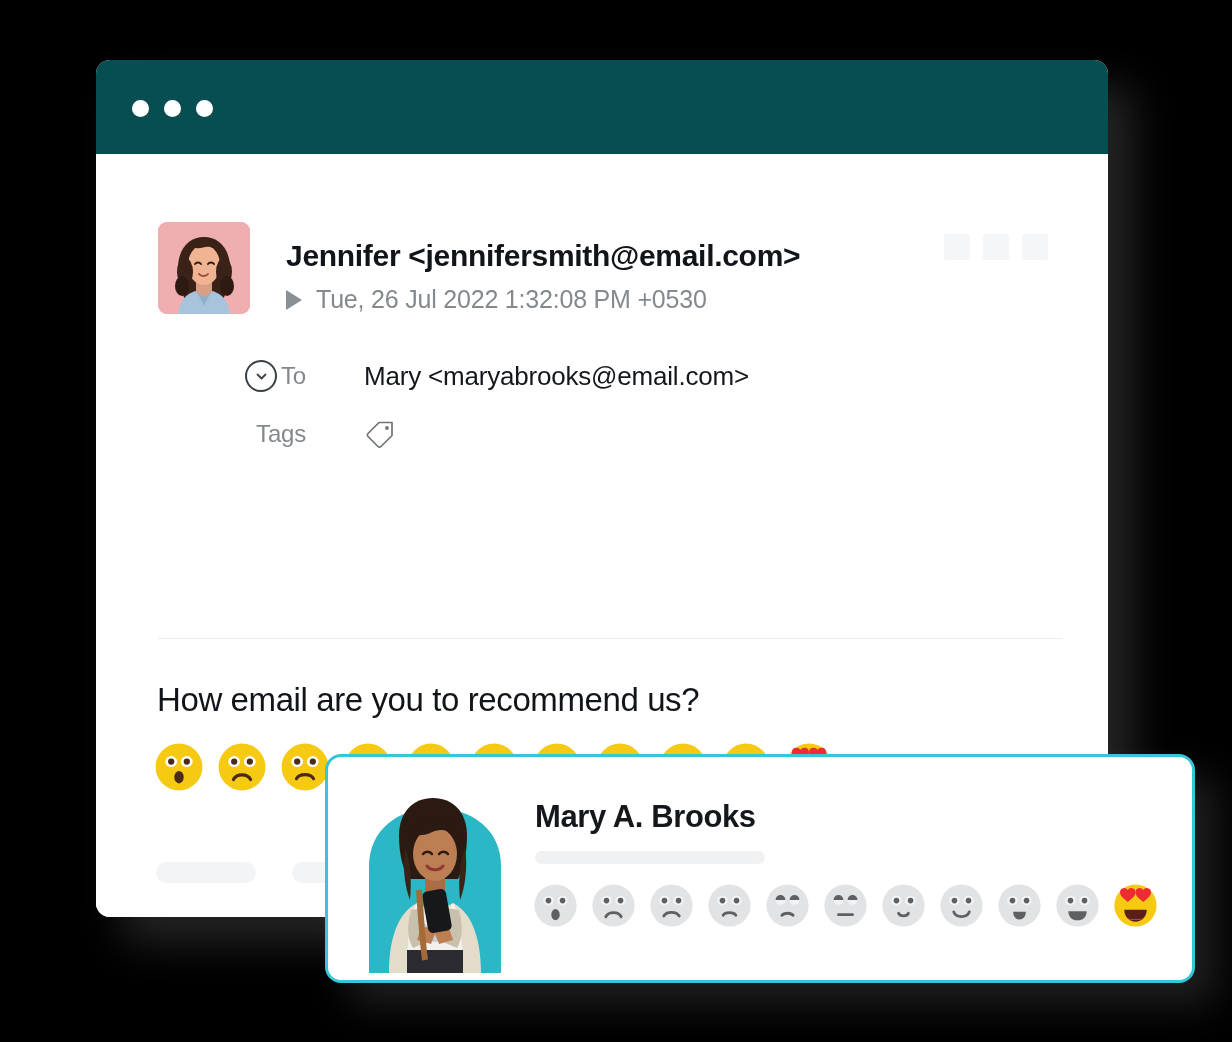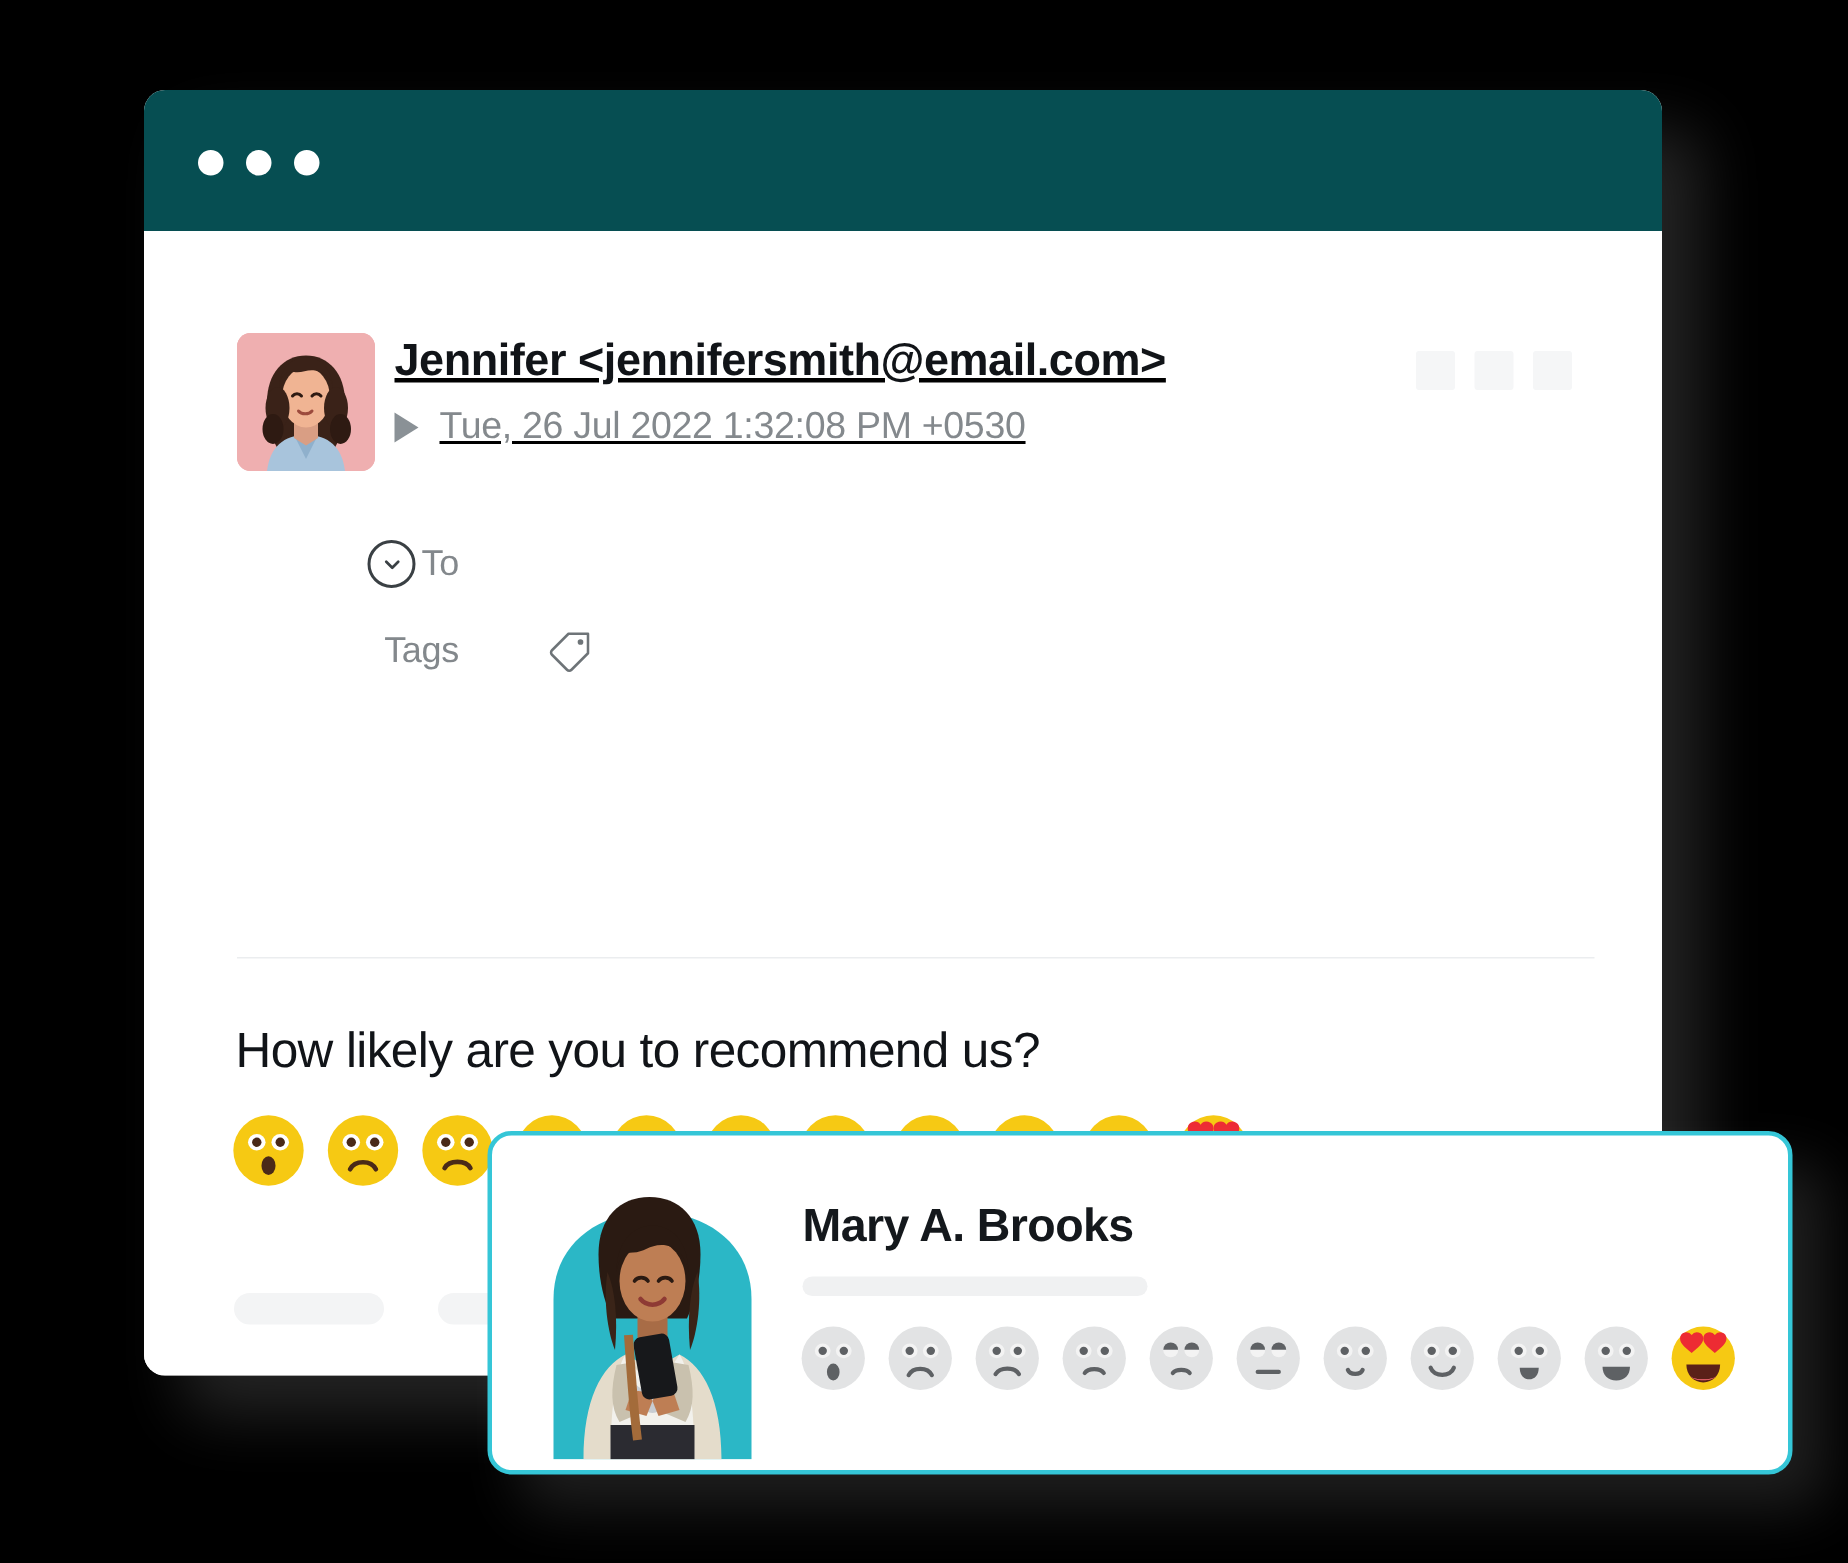--- a/index.html
+++ b/index.html
@@ -60,23 +60,22 @@
   
   .email-head {
     position: absolute;
     left: 62px;
     top: 68px;
     width: 890px;
   }
 
   .sender-row {
     display: flex;
-    align-items: flex-start;
-    gap: 13px;
-    text-decoration: underline;
+    align-items: flex-end;
+    gap: 36px;
   }
 
   .avatar {
     width: 92px;
     height: 92px;
     border-radius: 9px;
     background: #EFAFB0;
     overflow: hidden;
     flex: 0 0 auto;
     position: relative;
@@ -350,39 +349,40 @@
 
         <div class="meta-row">
           <div class="meta-label-box">
             <span class="chev-circle">
               <svg width="15" height="15" viewBox="0 0 15 15">
                 <path d="M3.5 5.5L7.5 9.5L11.5 5.5" stroke="#3A4044" stroke-width="1.8" fill="none" stroke-linecap="round" stroke-linejoin="round"></path>
               </svg>
             </span>
             <span class="meta-label">To</span>
           </div>
+          <span class="meta-value">Mary &lt;maryabrooks@email.com&gt;</span>
         </div>
 
         <div class="meta-row">
           <div class="meta-label-box">
             <span class="meta-label">Tags</span>
           </div>
           <span class="tag-icon">
             <svg width="34" height="34" viewBox="0 0 34 34">
               <path d="M4 16.5L15 5.5h13v13L17 29.5a2.1 2.1 0 0 1-3 0L4 19.5a2.1 2.1 0 0 1 0-3z" fill="none" stroke="#6E7478" stroke-width="1.7" stroke-linejoin="round"></path>
               <circle cx="23" cy="11" r="1.9" fill="#6E7478"></circle>
             </svg>
           </span>
         </div>
 
       </div>
 
       <div class="divider"></div>
 
-      <div class="survey-q">How likely are you to recommend us?</div>
+      <div class="survey-q">How email are you to recommend us?</div>
 
       <div class="emoji-row" id="survey-emoji-row">
           <span class="emo"><svg viewBox="0 0 64 64" width="50" height="50">
               <circle cx="32" cy="32" r="30" fill="#F6C913"></circle>
               <ellipse cx="22" cy="25" rx="7.5" ry="7" fill="#FFFFFF"></ellipse>
               <ellipse cx="42" cy="25" rx="7.5" ry="7" fill="#FFFFFF"></ellipse>
               <circle cx="22" cy="25" r="4" fill="#4A2A18"></circle>
               <circle cx="42" cy="25" r="4" fill="#4A2A18"></circle>
               <ellipse cx="32" cy="45" rx="6" ry="8" fill="#4A2A18"></ellipse>
             </svg></span>

